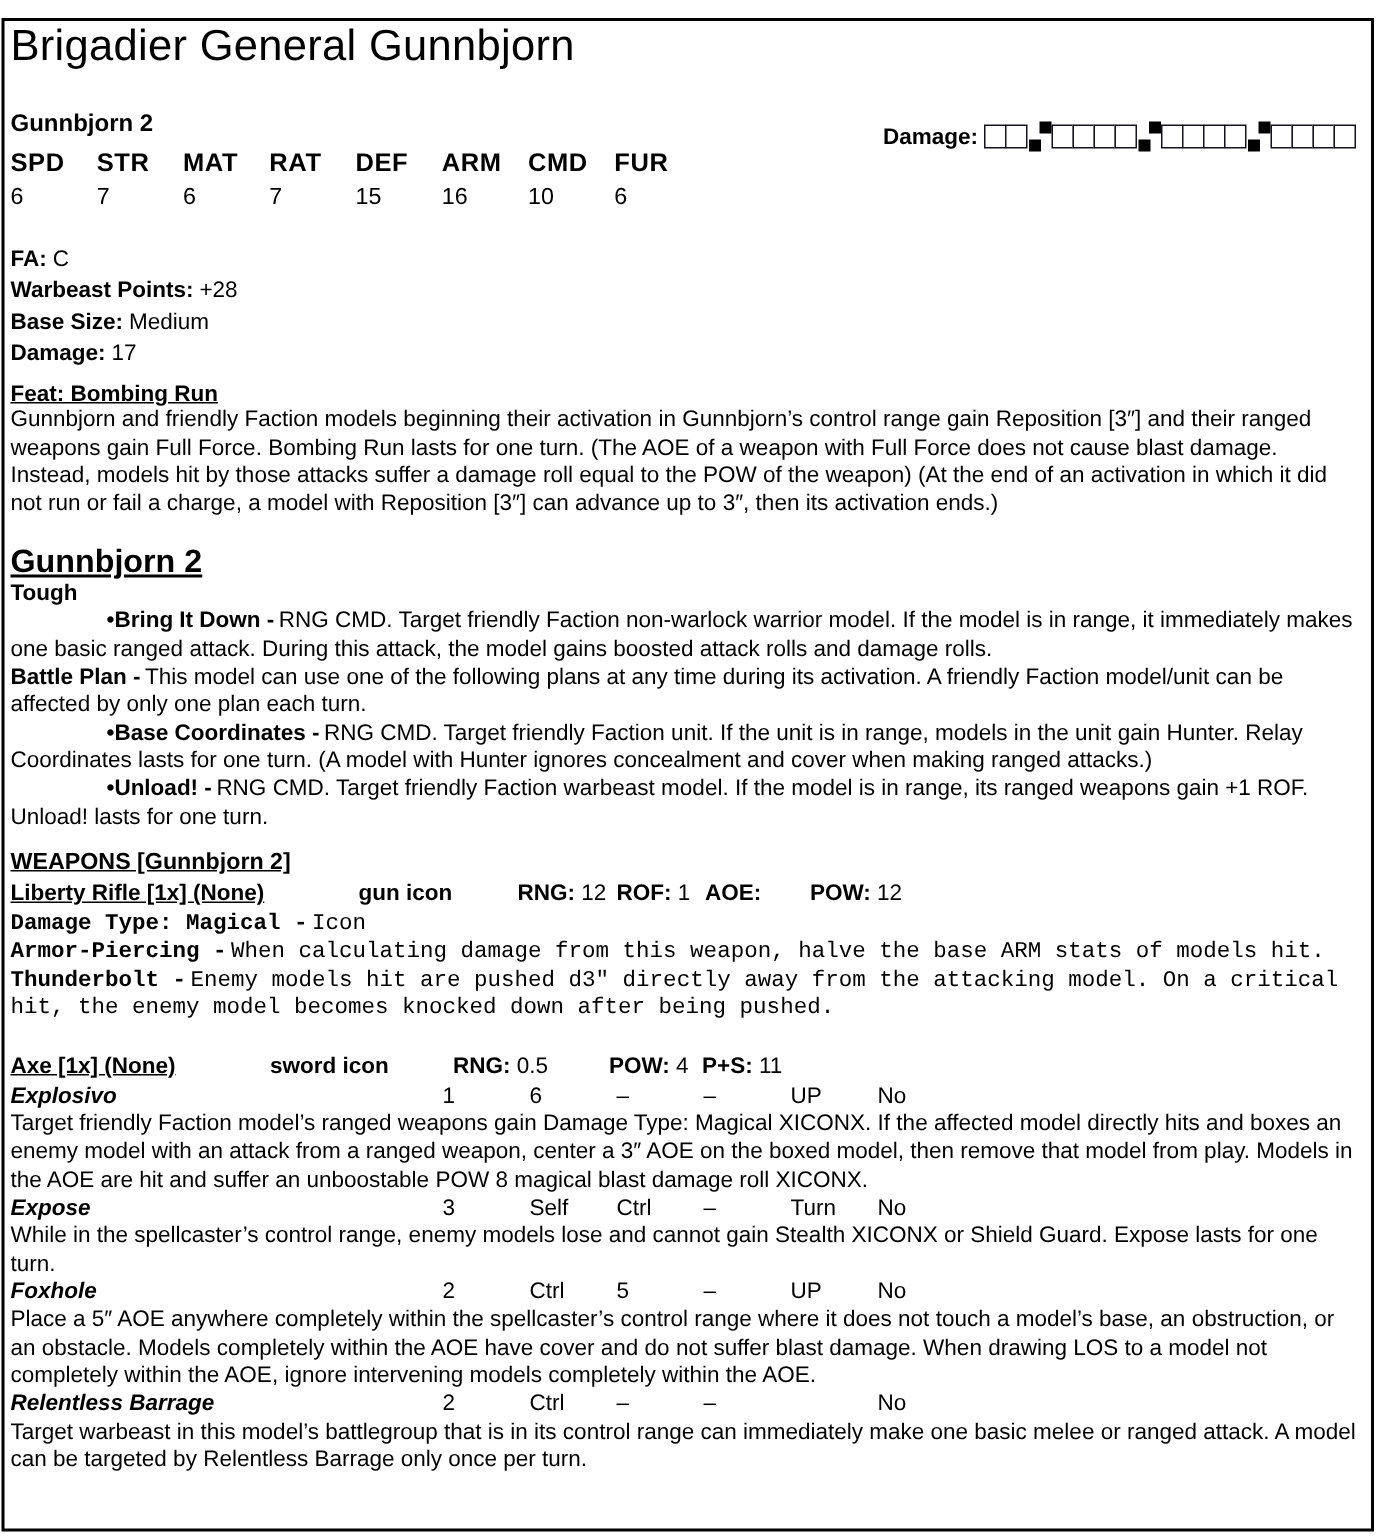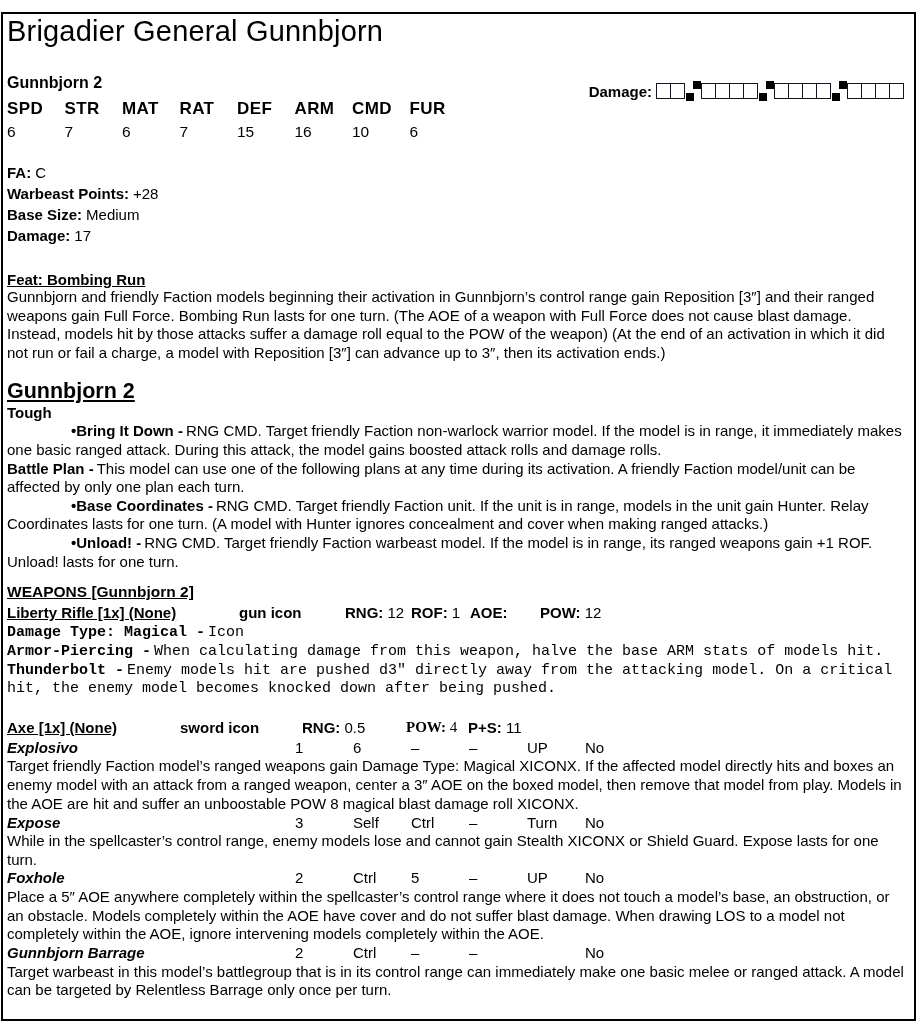--- a/index.html
+++ b/index.html
@@ -28,40 +28,40 @@
   .statname { font-size:16px; font-weight:bold; line-height:18px; margin-top:27px; }
   .stat-headers { display:flex; margin-top:7px; font-weight:bold; font-size:17px; line-height:20px; letter-spacing:0.4px; }
   .stat-headers span { width:57.5px; }
   .stat-values { display:flex; font-size:15.5px; line-height:18px; margin-top:4px; }
   .stat-values span { width:57.5px; }
 
   .details { margin-top:21px; }
   .details p { margin:0; font-size:15px; line-height:21px; }
   .details b { margin-right:4px; }
 
-  .feat { margin-top:25px; }
+  .feat { margin-top:8px; }
   .feat-heading { font-size:15px; font-weight:bold; text-decoration:underline; line-height:17px; }
   p.body { margin:0; font-size:15px; line-height:18.7px; }
 
   .section-heading { font-size:21.5px; font-weight:bold; text-decoration:underline; line-height:26px; margin-top:15px; }
   .ability { margin:0; font-size:15px; line-height:18.6px; }
   .ability b { margin-right:3px; }
   .ability.indent { text-indent:64px; }
 
   .weapons-heading { font-size:15.5px; font-weight:bold; text-decoration:underline; line-height:18px; margin-top:12px; }
 
   .weapon-row { position:relative; height:20px; font-size:15px; margin-top:3px; }
   .wname { position:absolute; left:0; top:0; font-weight:bold; text-decoration:underline; }
   .wicon { position:absolute; top:0; font-weight:bold; }
   .wstat { position:absolute; top:0; }
   .wstat b { font-weight:bold; }
   .w0 .wicon { left:232px; }
   .w0 .st0 { left:338px; } .w0 .st1 { left:404px; } .w0 .st2 { left:463px; } .w0 .st3 { left:533px; }
   .w1 .wicon { left:173px; }
-  .w1 .st0 { left:295px; } .w1 .st1 { left:399px;font-family:Liberation Serif, serif; } .w1 .st2 { left:461px; }
+  .w1 .st0 { left:295px; } .w1 .st1 { left:399px; } .w1 .st2 { left:461px; }
 
   .wnote { margin:0; font-size:15px; line-height:18.7px;font-family:Liberation Mono, monospace; }
   .wnote b { margin-right:3px; }
 
   .axe-block { margin-top:20px; }
 
   .spell-row { display:grid; grid-template-columns:288px 58px 58px 58px 58px 58px auto; font-size:15px; line-height:18.5px; }
   .spell-name { font-weight:bold; font-style:italic; }
   .spell-desc { margin:0; font-size:15px; line-height:18.7px; }
 </style>
@@ -198,21 +198,21 @@
     <span>2</span>
     <span>Ctrl</span>
     <span>5</span>
     <span>–</span>
     <span>UP</span>
     <span>No</span>
   </div>
   <p class="spell-desc">Place a 5″ AOE anywhere completely within the spellcaster’s control range where it does not touch a model’s base, an obstruction, or an obstacle. Models completely within the AOE have cover and do not suffer blast damage. When drawing LOS to a model not completely within the AOE, ignore intervening models completely within the AOE.</p>
 
   <div class="spell-row">
-    <span class="spell-name">Gunnbjorn Barrage</span>
+    <span class="spell-name">Relentless Barrage</span>
     <span>2</span>
     <span>Ctrl</span>
     <span>–</span>
     <span>–</span>
     <span></span>
     <span>No</span>
   </div>
   <p class="spell-desc">Target warbeast in this model’s battlegroup that is in its control range can immediately make one basic melee or ranged attack. A model can be targeted by Relentless Barrage only once per turn.</p>
 
 </div>

